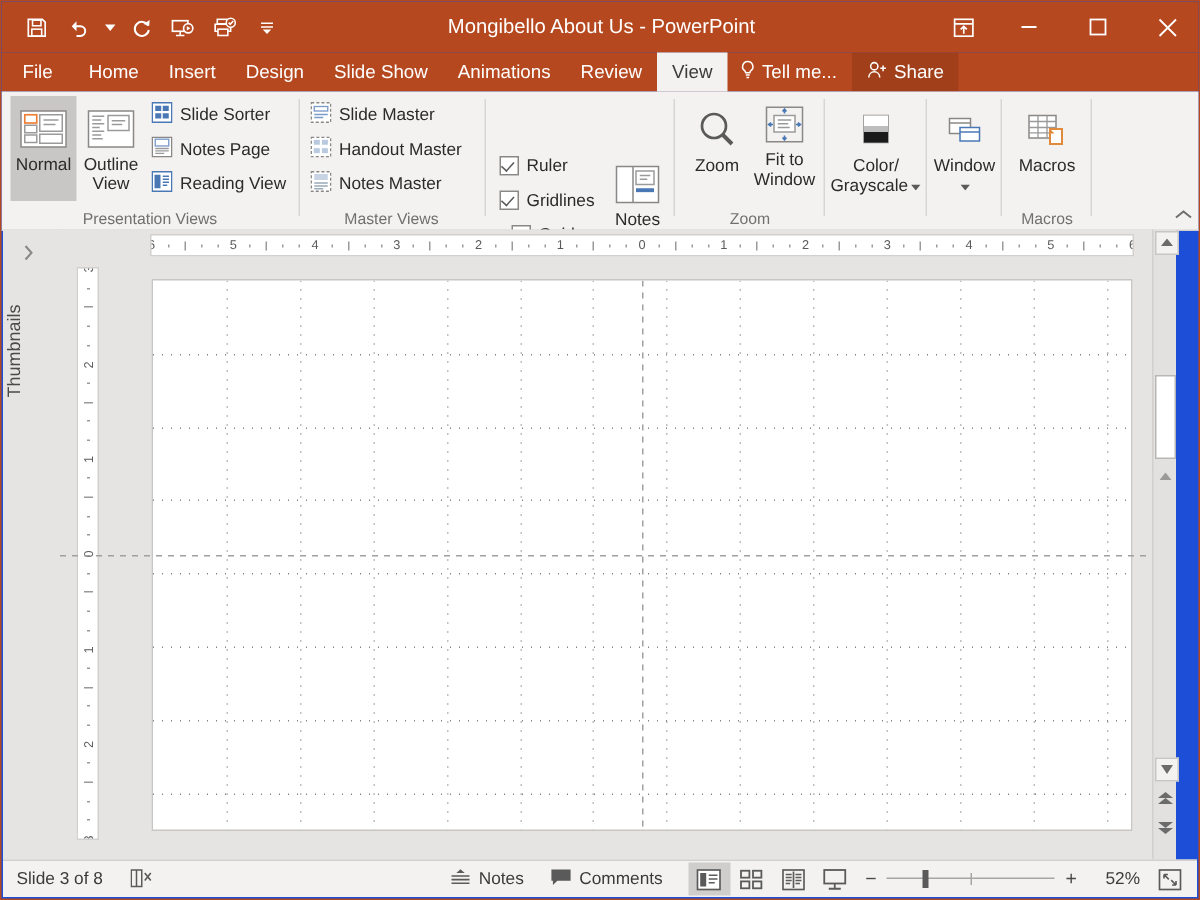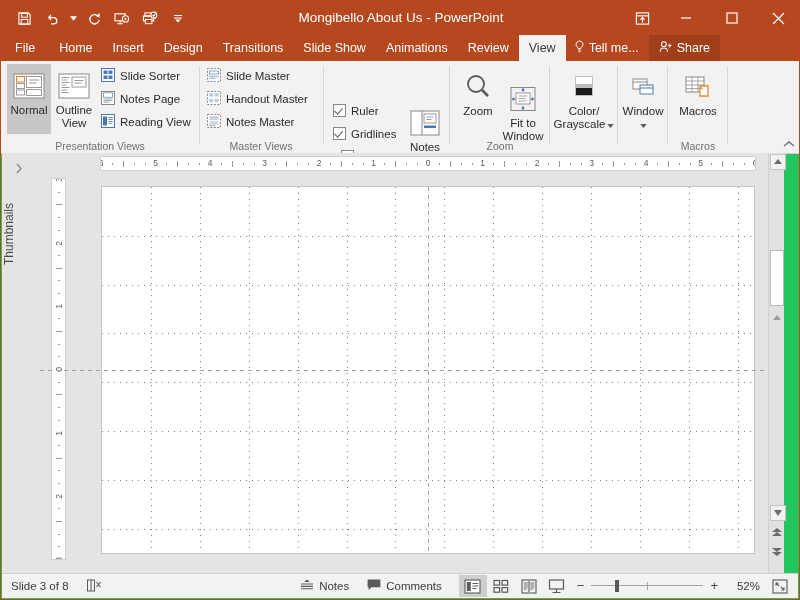--- a/index.html
+++ b/index.html
@@ -5,21 +5,21 @@
   html, body {
     margin: 0; padding: 0;
     width: 800px; height: 600px;
     overflow: hidden;
     font-family: "Liberation Sans", sans-serif;
     background: #ffffff;
   }
   #app {
     position: relative;
     width: 800px; height: 600px;
-    background: #22c55e;
+    background: #1d4ed8;
     border: 1px solid #b5481f;
     box-sizing: border-box;
     overflow: hidden;
   }
 
   
   .titlebar {
     position: absolute; left: 0; top: 0; width: 800px; height: 34px;
     background: #b5481f;
     display: flex; align-items: center;
@@ -364,21 +364,20 @@
           </svg>
       </div>
     </div>
   </div>
 
   <div class="tabstrip">
     <div class="tab file">File</div>
     <div class="tab">Home</div>
     <div class="tab">Insert</div>
     <div class="tab">Design</div>
-    <div class="tab">Transitions</div>
     <div class="tab">Slide Show</div>
     <div class="tab">Animations</div>
     <div class="tab">Review</div>
     <div class="tab active">View</div>
     <div class="tellme">
       <span>
         <svg width="11" height="13" viewBox="0 0 11 13">
             <path d="M5.5 1a3.4 3.4 0 0 1 2.1 6.1c-.5.4-.7.9-.7 1.4H4.1c0-.5-.2-1-.7-1.4A3.4 3.4 0 0 1 5.5 1z" fill="none" stroke="#fff" stroke-width="1"></path>
             <path d="M4.2 10h2.6M4.6 11.6h1.8" stroke="#fff" stroke-width="1"></path>
           </svg>
@@ -545,21 +544,21 @@
     <div class="rgroup" style="left:450px; width:98px;">
       <div class="bigbtn" style="left:6px; top:4px; width:42px; height:62px; padding-top:4px;">
         <span class="bi">
           <svg width="30" height="28" viewBox="0 0 30 28">
               <circle cx="13" cy="11" r="8" fill="none" stroke="#5a5a5a" stroke-width="1.8"></circle>
               <path d="M19 17l6 6" stroke="#5a5a5a" stroke-width="2.6"></path>
             </svg>
         </span>
         <span>Zoom</span>
       </div>
-      <div class="bigbtn" style="left:50px; top:16px; width:44px; height:76px; padding-top:4px;">
+      <div class="bigbtn" style="left:50px; top:0; width:44px; height:76px; padding-top:4px;">
         <span class="bi">
           <svg width="32" height="28" viewBox="0 0 32 28">
             <rect x="4" y="2.5" width="24" height="23" fill="none" stroke="#8a8886" stroke-width="1"></rect>
             <rect x="9" y="8" width="14" height="11" fill="#fff" stroke="#9a9a9a" stroke-width="1"></rect>
             <path d="M11.5 11h9M11.5 13.5h7M11.5 16h8" stroke="#9a9a9a" stroke-width="0.9"></path>
             <path d="M16 3.5v3.2M14.7 5.4L16 3.7l1.3 1.7" fill="none" stroke="#4a78b5" stroke-width="1.1"></path>
             <path d="M16 24.5v-3.2M14.7 22.6L16 24.3l1.3-1.7" fill="none" stroke="#4a78b5" stroke-width="1.1"></path>
             <path d="M5.2 14h3.2M7.1 12.7L5.4 14l1.7 1.3" fill="none" stroke="#4a78b5" stroke-width="1.1"></path>
             <path d="M26.8 14h-3.2M24.9 12.7L26.6 14l-1.7 1.3" fill="none" stroke="#4a78b5" stroke-width="1.1"></path>
           </svg>

